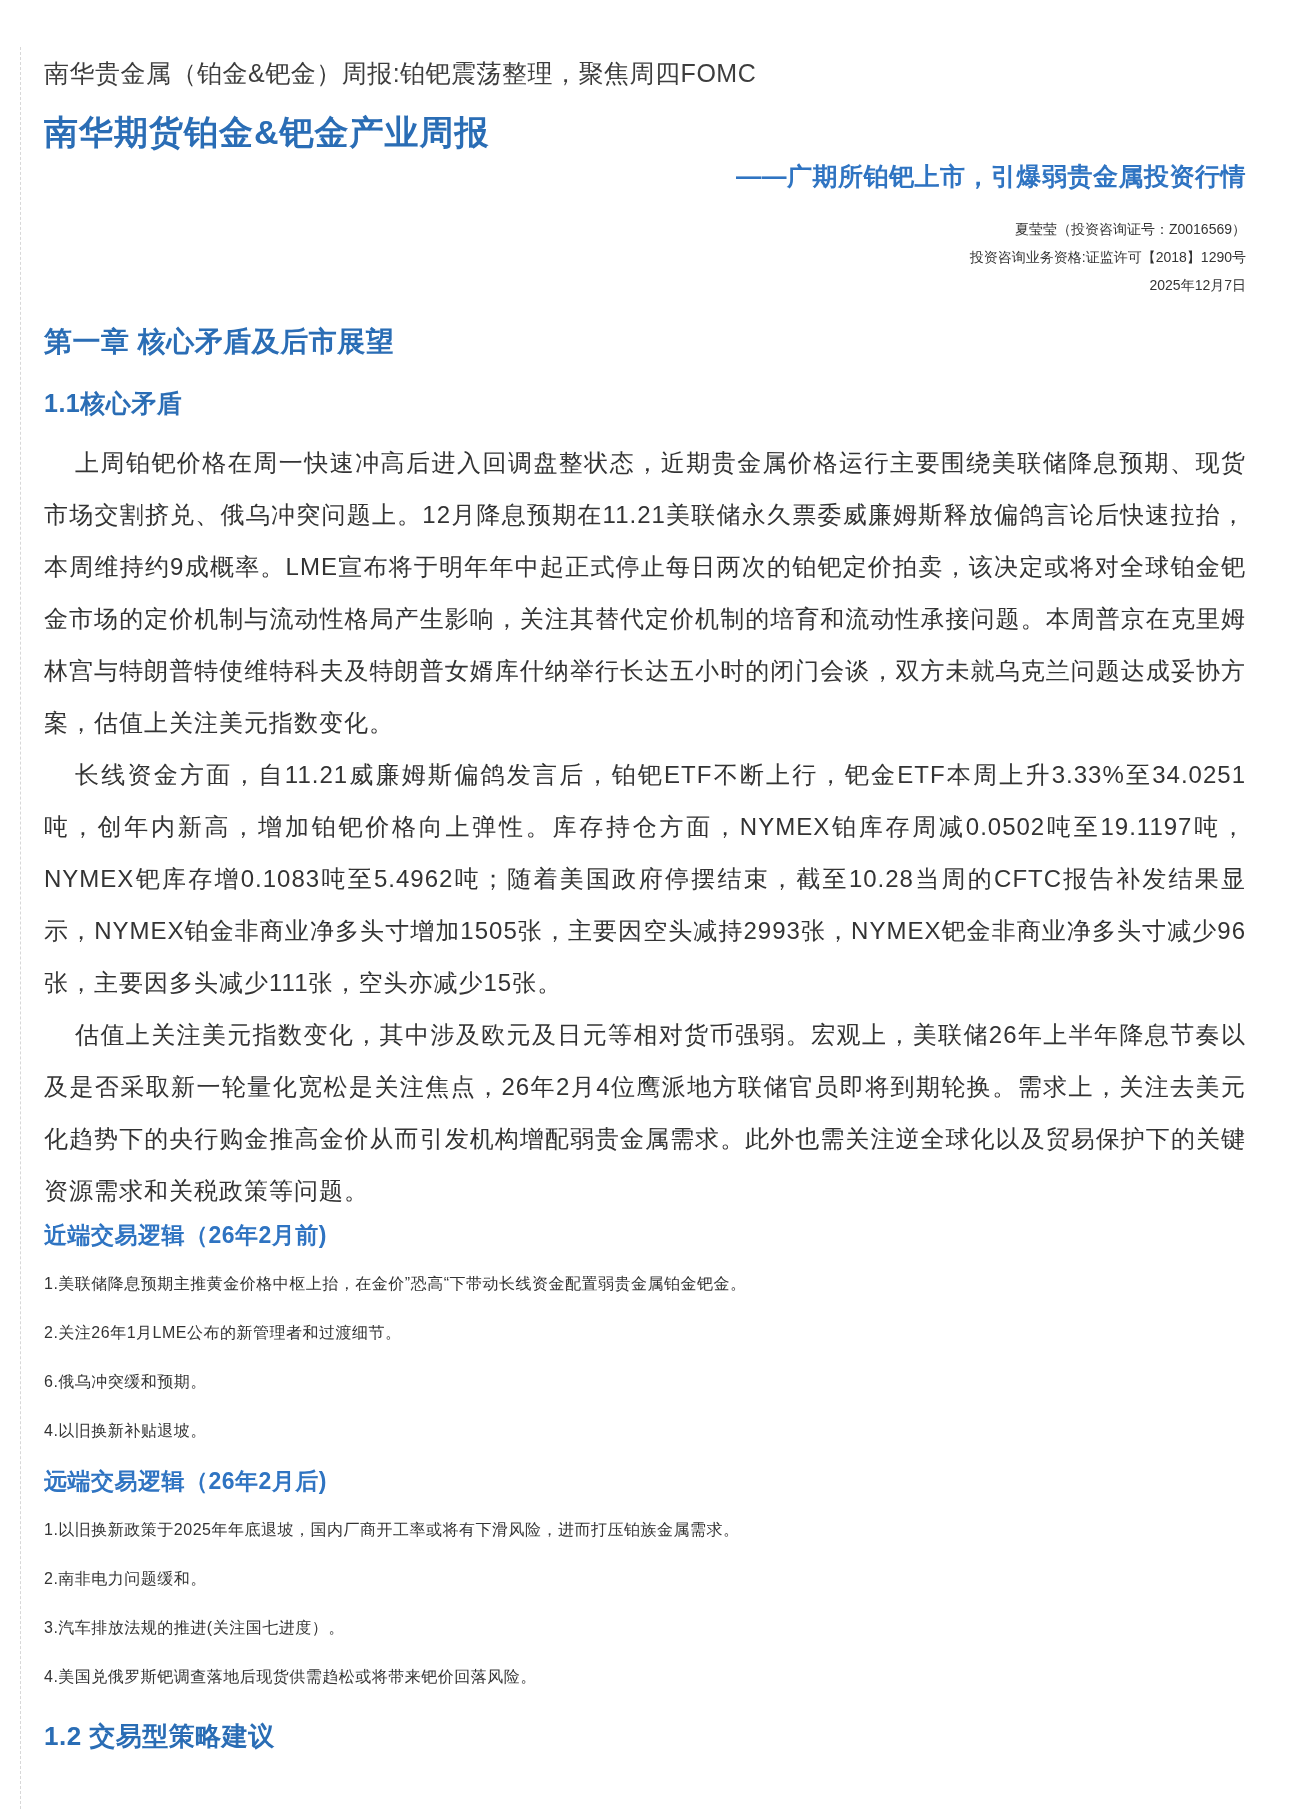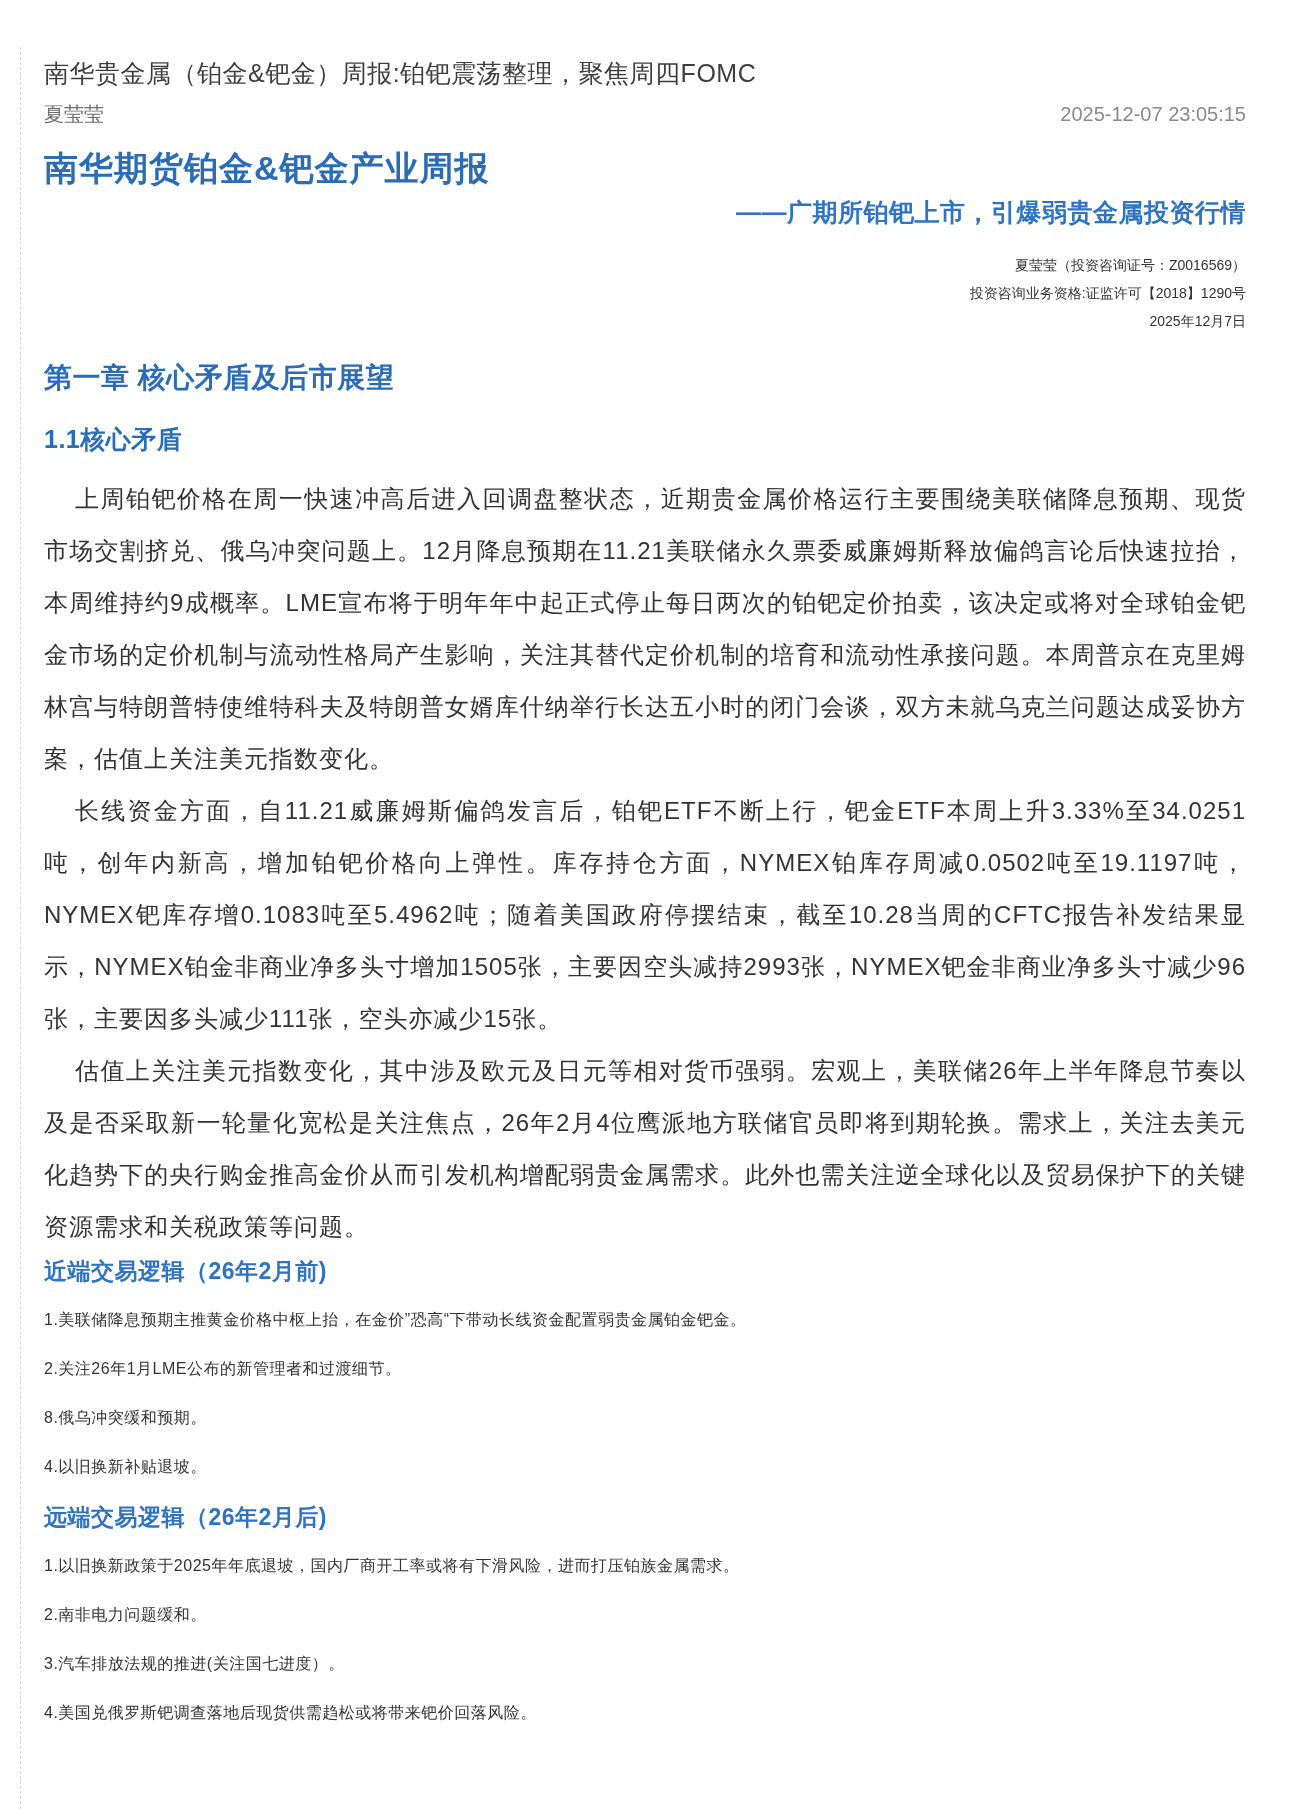--- a/index.html
+++ b/index.html
@@ -127,24 +127,20 @@
     letter-spacing: 0.5px;
   }
 </style>
 </head>
 <body>
 
 <div class="article">
 
   <h1 class="post-title">南华贵金属（铂金&amp;钯金）周报:铂钯震荡整理，聚焦周四FOMC</h1>
 
-  <div class="byline">
-    <span class="byline-author">夏莹莹</span>
-    <span class="byline-time">2025-12-07 23:05:15</span>
-  </div>
 
   <div>
     <h2 class="report-title">南华期货铂金&amp;钯金产业周报</h2>
     <div class="report-subtitle">——广期所铂钯上市，引爆弱贵金属投资行情</div>
     <div class="credentials">
       <div>夏莹莹（投资咨询证号：Z0016569）</div>
       <div>投资咨询业务资格:证监许可【2018】1290号</div>
       <div>2025年12月7日</div>
     </div>
   </div>
@@ -157,29 +153,30 @@
     <p class="para">上周铂钯价格在周一快速冲高后进入回调盘整状态，近期贵金属价格运行主要围绕美联储降息预期、现货市场交割挤兑、俄乌冲突问题上。12月降息预期在11.21美联储永久票委威廉姆斯释放偏鸽言论后快速拉抬，本周维持约9成概率。LME宣布将于明年年中起正式停止每日两次的铂钯定价拍卖，该决定或将对全球铂金钯金市场的定价机制与流动性格局产生影响，关注其替代定价机制的培育和流动性承接问题。本周普京在克里姆林宫与特朗普特使维特科夫及特朗普女婿库什纳举行长达五小时的闭门会谈，双方未就乌克兰问题达成妥协方案，估值上关注美元指数变化。</p>
     <p class="para">长线资金方面，自11.21威廉姆斯偏鸽发言后，铂钯ETF不断上行，钯金ETF本周上升3.33%至34.0251吨，创年内新高，增加铂钯价格向上弹性。库存持仓方面，NYMEX铂库存周减0.0502吨至19.1197吨，NYMEX钯库存增0.1083吨至5.4962吨；随着美国政府停摆结束，截至10.28当周的CFTC报告补发结果显示，NYMEX铂金非商业净多头寸增加1505张，主要因空头减持2993张，NYMEX钯金非商业净多头寸减少96张，主要因多头减少111张，空头亦减少15张。</p>
     <p class="para">估值上关注美元指数变化，其中涉及欧元及日元等相对货币强弱。宏观上，美联储26年上半年降息节奏以及是否采取新一轮量化宽松是关注焦点，26年2月4位鹰派地方联储官员即将到期轮换。需求上，关注去美元化趋势下的央行购金推高金价从而引发机构增配弱贵金属需求。此外也需关注逆全球化以及贸易保护下的关键资源需求和关税政策等问题。</p>
   </div>
 
   <div>
     <h5 class="logic-title">近端交易逻辑（26年2月前)</h5>
     <div class="logic-list">
       <p class="logic-item">1.美联储降息预期主推黄金价格中枢上抬，在金价”恐高“下带动长线资金配置弱贵金属铂金钯金。</p>
       <p class="logic-item">2.关注26年1月LME公布的新管理者和过渡细节。</p>
-      <p class="logic-item">8.俄乌冲突缓和预期。</p>
+      <p class="logic-item">6.俄乌冲突缓和预期。</p>
       <p class="logic-item">4.以旧换新补贴退坡。</p>
     </div>
   </div>
 
   <div class="logic-block-far">
     <h5 class="logic-title">远端交易逻辑（26年2月后)</h5>
     <div class="logic-list">
       <p class="logic-item">1.以旧换新政策于2025年年底退坡，国内厂商开工率或将有下滑风险，进而打压铂族金属需求。</p>
       <p class="logic-item">2.南非电力问题缓和。</p>
       <p class="logic-item">3.汽车排放法规的推进(关注国七进度）。</p>
       <p class="logic-item">4.美国兑俄罗斯钯调查落地后现货供需趋松或将带来钯价回落风险。</p>
     </div>
   </div>
 
+  <h4 class="section-title-bottom">1.2 交易型策略建议</h4>
 
 </div>
 
 </body></html>

